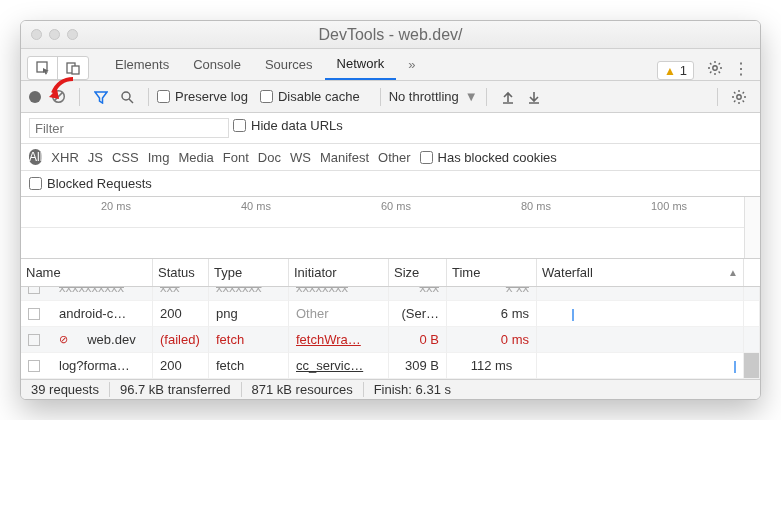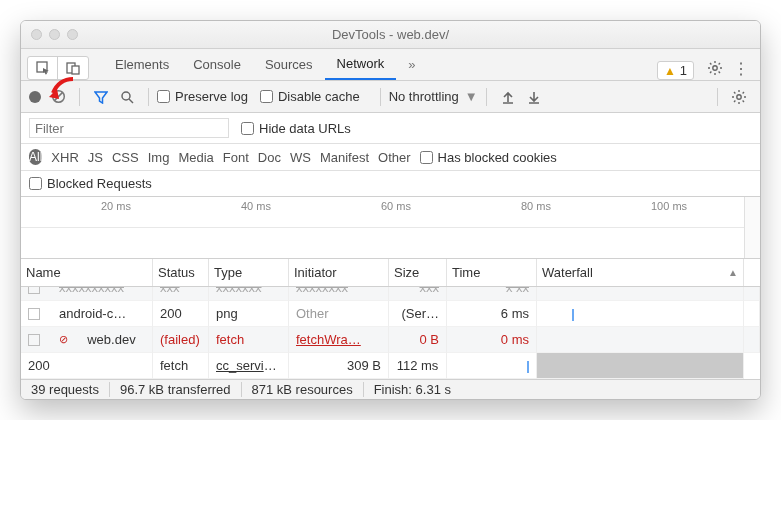--- a/index.html
+++ b/index.html
@@ -1,41 +1,41 @@
 <!DOCTYPE html>
 <html><head>
 <meta charset="utf-8">
 <style>
 *{box-sizing:border-box;margin:0;padding:0;font-family:-apple-system,"Helvetica Neue",Arial,sans-serif;font-size:13px;color:#333}
 body{background:#fff;padding:20px}
 .window{width:741px;border:1px solid #bdbdbd;border-radius:6px;box-shadow:0 12px 30px rgba(0,0,0,.25);overflow:hidden;background:#fff}
 .titlebar{height:28px;background:linear-gradient(#f6f6f6,#ebebeb);border-bottom:1px solid #d0d0d0;display:flex;align-items:center;position:relative}
 .traffic{display:flex;gap:7px;margin-left:10px}
 .dot{width:11px;height:11px;border-radius:50%;background:#dcdcdc;border:1px solid #c8c8c8}
-.titlebar .title{position:absolute;left:0;right:0;text-align:center;font-size:13px;color:#6b6b6b}
+.titlebar .title{position:absolute;left:0;right:0;text-align:center;font-size:16px;color:#6b6b6b}
 .tabbar{height:32px;border-bottom:1px solid #d0d0d0;display:flex;align-items:flex-end;padding:0 6px;background:#f3f3f3}
 .segbox{display:flex;border:1px solid #cfcfcf;border-radius:3px;overflow:hidden;background:#fff}
 .segbtn{width:30px;height:22px;display:flex;align-items:center;justify-content:center;border-right:1px solid #cfcfcf}
 .segbtn:last-child{border-right:none}
 .tabs{display:flex;align-items:stretch;height:100%;margin-left:14px}
 .tab{padding:0 12px;display:flex;align-items:center;color:#555;cursor:pointer}
 .tab.active{color:#222;border-bottom:2px solid #1a73e8}
 .spacer{flex:1}
 .warnbadge{display:inline-flex;align-items:center;border:1px solid #cfcfcf;border-radius:3px;padding:1px 6px;background:#fff;gap:4px;margin-right:8px}
 .warntri{color:#e2a100;font-size:12px}
 .iconbtn{width:26px;height:24px;display:flex;align-items:center;justify-content:center;color:#5a5a5a;cursor:pointer}
 .toolbar{height:32px;border-bottom:1px solid #d0d0d0;display:flex;align-items:center;padding:0 8px;background:#f3f3f3;position:relative}
 .rec{width:12px;height:12px;border-radius:50%;background:#6b6b6b;margin-right:4px}
 .sep{width:1px;height:18px;background:#cfcfcf;margin:0 8px}
 .funnel{color:#1a73e8}
 .chk{display:flex;align-items:center;gap:5px;color:#333;margin-right:12px}
 .chk input{margin:0}
 .throttle{display:flex;align-items:center;gap:6px;color:#333}
 .redarrow{position:absolute;left:28px;top:-6px;pointer-events:none}
-.filterbar{padding:5px 8px;border-bottom:1px solid #e0e0e0;display:flex;align-items:center;gap:12px;background:#fff}
+.filterbar{padding:5px 8px;border-bottom:1px solid #e0e0e0;display:flex;align-items:flex-start;gap:4px;background:#fff}
 .filterinput{width:200px;height:20px;border:1px solid #dcdcdc;padding:2px 5px;font-size:13px}
 .typerow{padding:5px 8px;border-bottom:1px solid #e0e0e0;display:flex;align-items:center;gap:9px;flex-wrap:wrap;background:#fff}
 .pill{background:#6b6b6b;color:#fff;border-radius:8px;padding:1px 0;font-size:12px}
 .ft{color:#525252;cursor:pointer;font-size:13px}
 .blockrow{padding:5px 8px;border-bottom:1px solid #d0d0d0;background:#fff}
 .timeline{height:62px;border-bottom:1px solid #d0d0d0;position:relative;background:#fff}
 .tick{position:absolute;top:3px;font-size:11px;color:#888}
 .tlsep{position:absolute;left:0;right:0;top:30px;border-top:1px solid #e8e8e8}
 .sb{position:absolute;right:0;top:0;bottom:0;width:16px;background:#fafafa;border-left:1px solid #e0e0e0}
 .grid{display:grid;grid-template-columns:132px 56px 80px 100px 58px 90px 1fr 16px}
@@ -278,20 +278,26 @@
         </div>
       <div class="gr">(failed)</div>
       <div class="gr">fetch</div>
       <div class="gr link">fetchWra…</div>
       <div class="gr" style="text-align:right">0 B</div>
       <div class="gr" style="text-align:right">0 ms</div>
       <div class="gr"></div>
       <div class="gr" style="padding:0"></div>
     </div>
     <div class="grid">
+      <div class="gr">
+          <span class="namecell">
+            <span class="cb"></span>
+            <span>log?forma…</span>
+          </span>
+        </div>
       <div class="gr">200</div>
       <div class="gr">fetch</div>
       <div class="gr link" style="color:#333">cc_servic…</div>
       <div class="gr" style="text-align:right">309 B</div>
       <div class="gr" style="text-align:center">112 ms</div>
       <div class="gr" style="text-align:right"><span class="wfbar"></span></div>
       <div class="gr" style="padding:0;background:#c9c9c9"></div>
     </div>
   </div>
 

